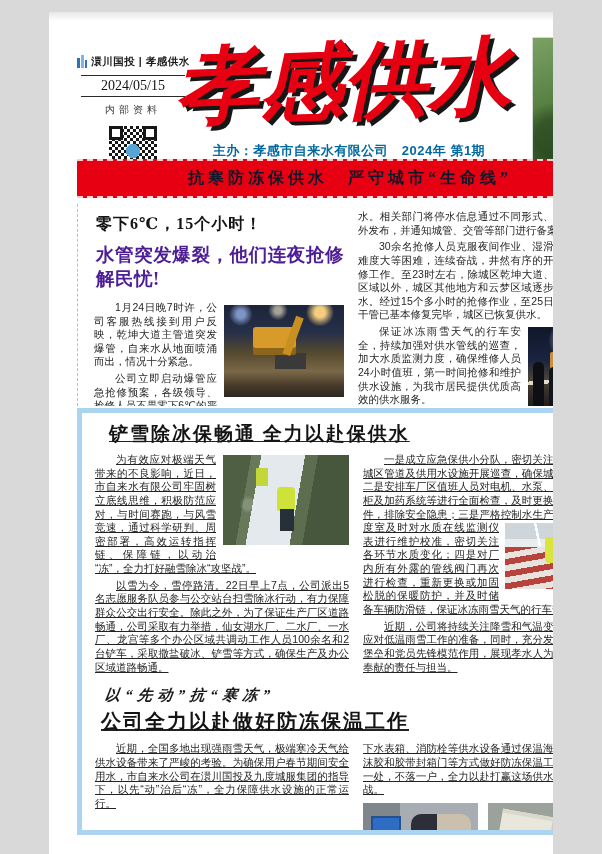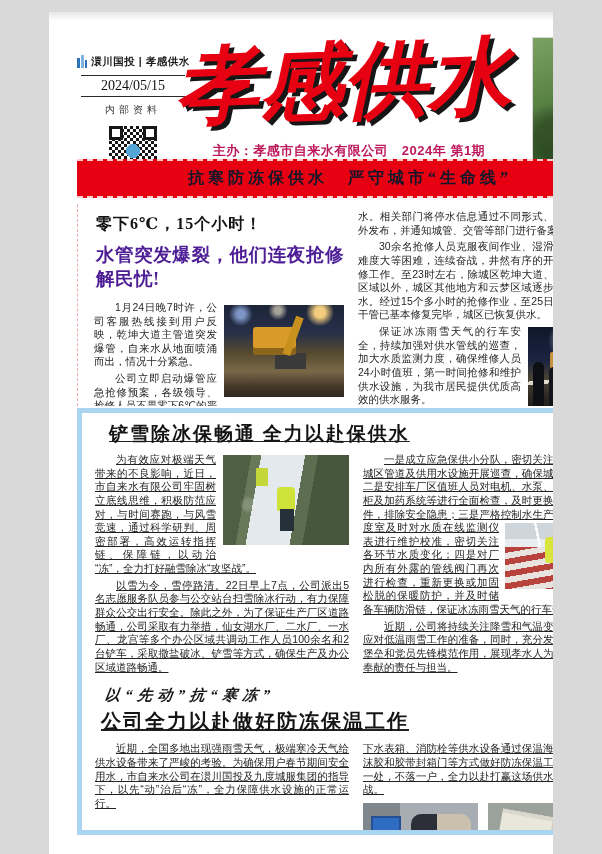--- a/index.html
+++ b/index.html
@@ -24,21 +24,21 @@
   .qr::before,.qr::after{content:"";position:absolute;width:8px;height:8px;background:#fff;border:3px solid #161616;}
   .qr::before{left:0;top:0;}
   .qr::after{right:0;top:0;}
 
   .masthead{position:absolute;left:98px;top:12px;width:392px;height:116px;
         display:flex;align-items:center;justify-content:center;
         font-family:"Liberation Serif","DejaVu Serif",serif;font-style:italic;font-weight:bold;
         font-size:84px;letter-spacing:0px;color:#e60012;white-space:nowrap;
         text-shadow:4px 4px 0 #161616;transform:rotate(-2deg);}
   .publisher{position:absolute;left:130px;top:130px;width:340px;text-align:center;
-        font-weight:bold;font-size:13px;color:#be185d;letter-spacing:.5px;}
+        font-weight:bold;font-size:13px;color:#0369a1;letter-spacing:.5px;}
 
   .poster{position:absolute;left:484px;top:26px;width:89px;height:129px;overflow:hidden;
         background:
           radial-gradient(circle at 25% 78%, rgba(34,58,25,.55) 0 16%, transparent 30%),
           radial-gradient(circle at 80% 30%, rgba(210,235,180,.35) 0 10%, transparent 26%),
           linear-gradient(160deg,#7ba263 0%,#567f42 45%,#3c6330 75%,#2d5124 100%);
         box-shadow:0 0 0 1px #d8d8d8;}
   .poster .term{position:absolute;top:9px;left:50px;writing-mode:vertical-rl;
         color:#fff;font-family:"Liberation Serif","DejaVu Serif",serif;font-weight:bold;
         font-size:17px;letter-spacing:3px;text-shadow:0 1px 2px rgba(0,0,0,.35);}

